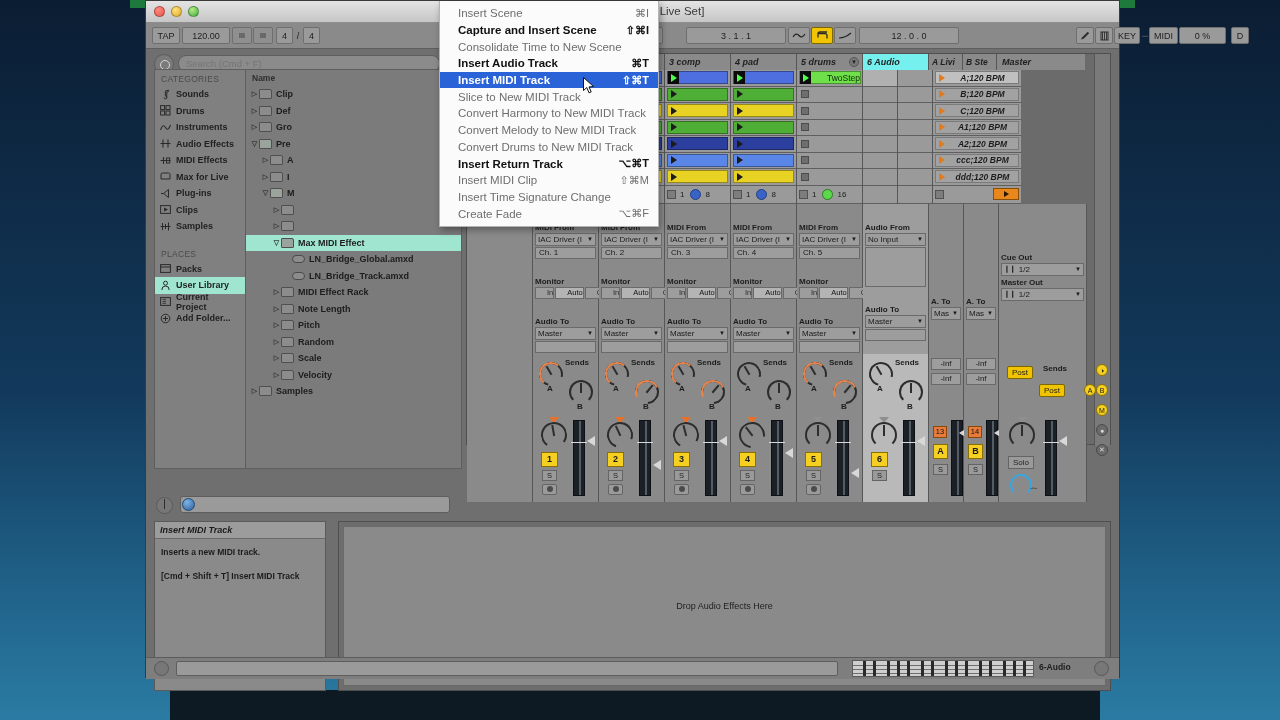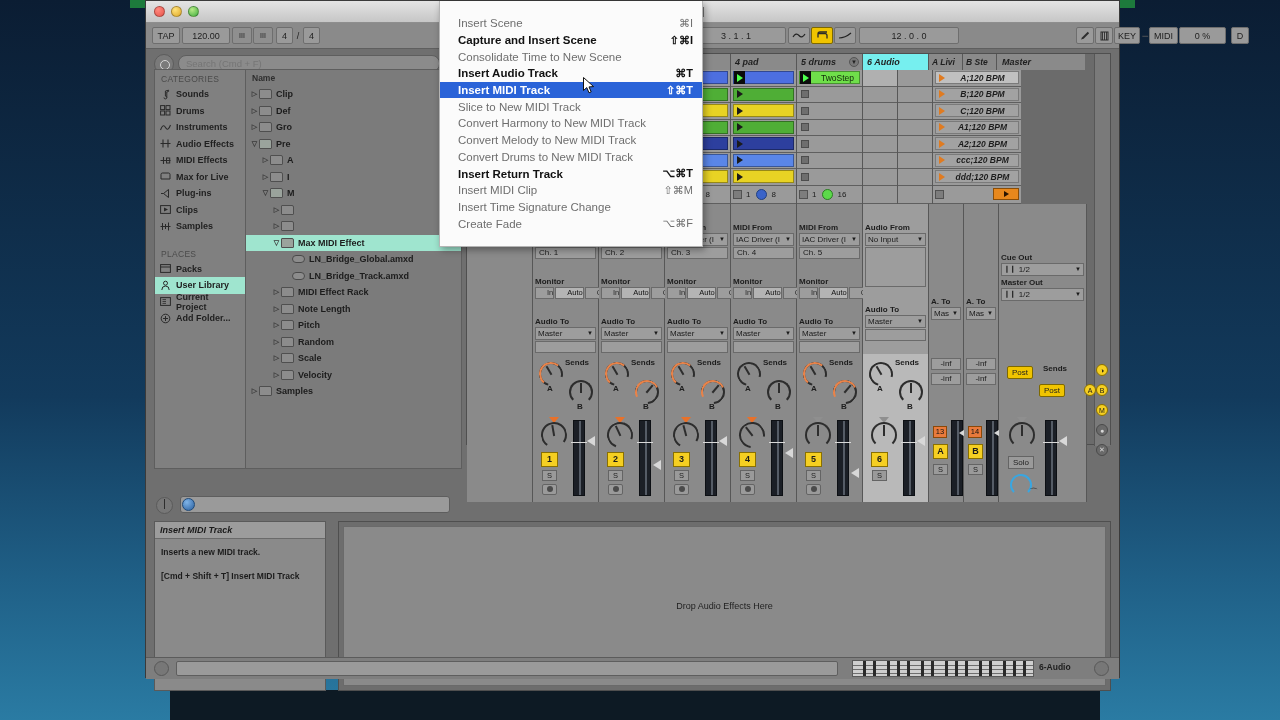--- a/index.html
+++ b/index.html
@@ -99,21 +99,21 @@
   .slot { height:16.5px; border-bottom:1px solid #5f5f5f; display:flex;
     align-items:center; padding:1px 2px; background:#9a9a9a; }
   .clip { flex:1; height:13px; display:flex; align-items:center;
     border:1px solid rgba(0,0,0,.35); }
   .ply { width:11px; height:13px; flex:none; display:flex; align-items:center;
     justify-content:center; }
   .ply i { display:block; width:0; height:0; border-left:6px solid #1b1b1b;
     border-top:4px solid transparent; border-bottom:4px solid transparent; }
   .ply.on { background:#0b0b0b; }
   .ply.on i { border-left-color:#4dff4d; }
-  .clip .nm { font-size:8.5px; color:#12280a; padding-left:10px; overflow:hidden; }
+  .clip .nm { font-size:8.5px; color:#12280a; padding-left:16px; overflow:hidden; }
   .emptyslot { flex:1; height:13px; background:#9a9a9a; display:flex; align-items:center; padding-left:2px; }
   .stopsq { width:8px; height:8px; background:#6e6e6e; border:1px solid #4d4d4d; }
 
   .drop-files { position:absolute; left:0; top:16px; width:66px; height:130px;
     background:#8a8a8a; font-size:8px; color:#2b2b2b; font-weight:bold;
     display:flex; flex-direction:column; align-items:center; justify-content:center;
     gap:9px; border-right:1px solid #575757; }
 
   
   .mclip { flex:1; height:13px; background:#a2a2a2; border:1px solid #7a7a7a;
@@ -226,23 +226,23 @@
     background:#9a9a9a; border:1px solid #5e5e5e; border-radius:2px; }
   .sbknob { position:absolute; top:3px; width:15px; height:15px; border-radius:50%;
     background:#777; border:1px solid #585858; }
   .keybox { position:absolute; left:706px; top:2px; width:182px; height:17px;
     background:#cfcfcf; border:1px solid #5a5a5a; overflow:hidden; }
   .keybox .k { position:absolute; top:0; width:3px; height:17px; background:#2a2a2a; }
   .keybox .l1,.keybox .l2,.keybox .l3 { position:absolute; left:0; width:100%; height:1px; background:#6e6e6e; }
   .stbl { position:absolute; left:893px; top:4px; font-size:8.5px; color:#1d1d1d; font-weight:bold; }
 
   
-  .menu { position:absolute; left:293px; top:0; width:264px;
+  .menu { position:absolute; left:293px; top:0; width:220px;
     background:#fbfbfb; border:1px solid #b4b4b4; border-top:none;
-    box-shadow:2px 3px 7px rgba(0,0,0,.35); z-index:50; padding:14px 0; }
+    box-shadow:2px 3px 7px rgba(0,0,0,.35); z-index:50; padding:4px 0; }
   .mi { position:relative; height:16.7px; display:flex; align-items:center;
     padding:0 10px 0 18px; font-size:11.5px; color:#6e6e6e; }
   .mi.en { color:#111; font-weight:bold; }
   .mi.hl { background:#2a63d8; color:#fff; font-weight:bold; }
   .mi .sc { position:absolute; right:9px; font-size:11px; }
 
   .cursor { position:absolute; left:437px; top:76px; width:12px; height:18px; z-index:60; }
   .cursor svg { display:block; }
 </style>
 </head>

